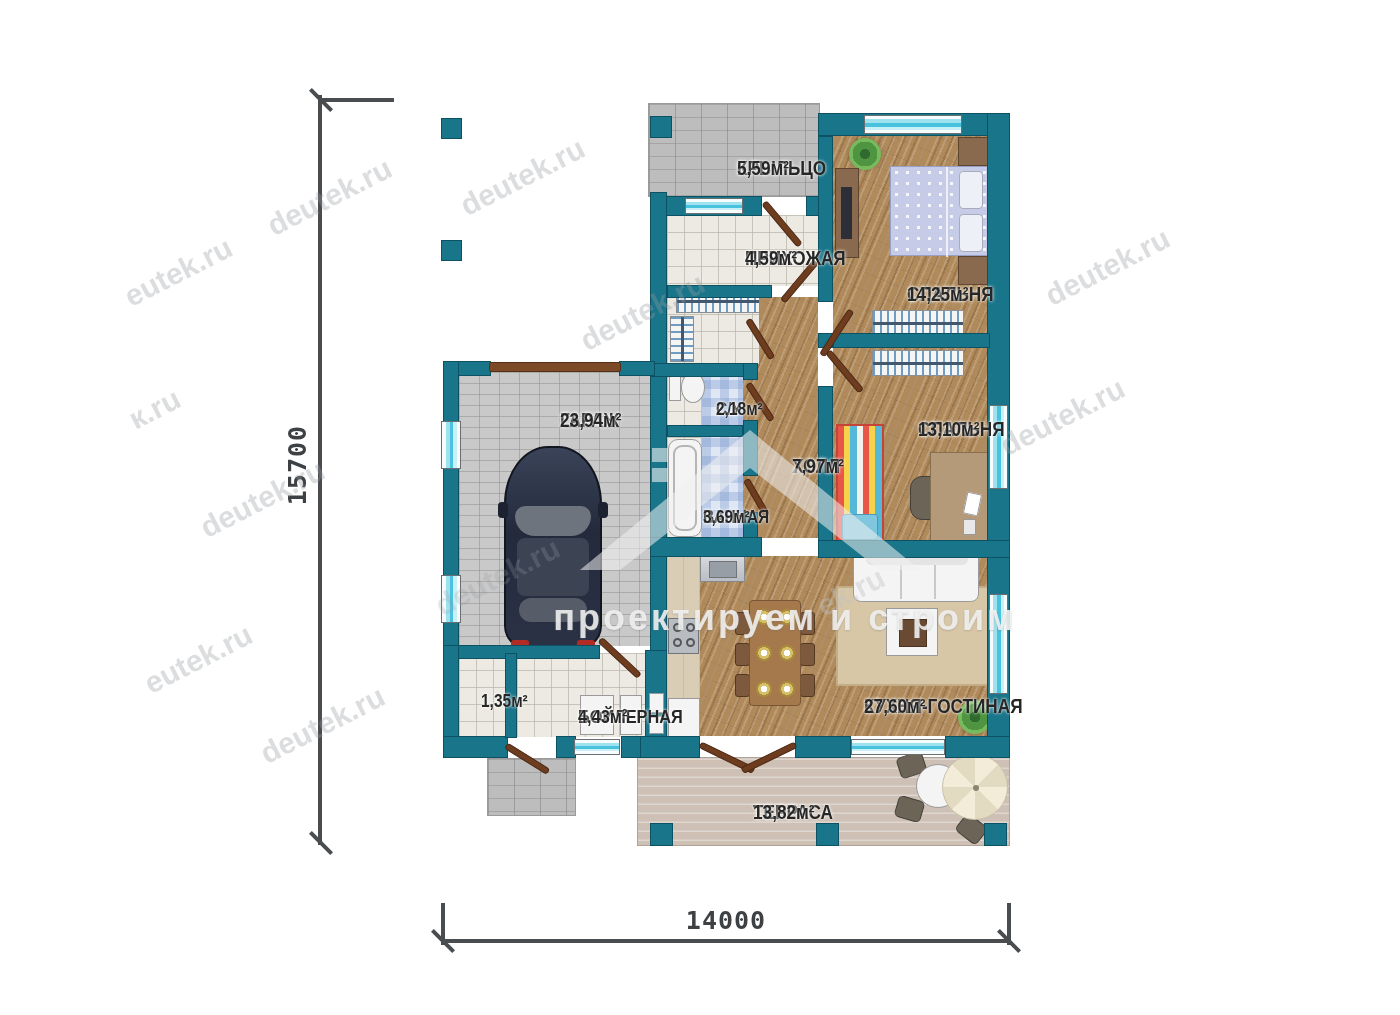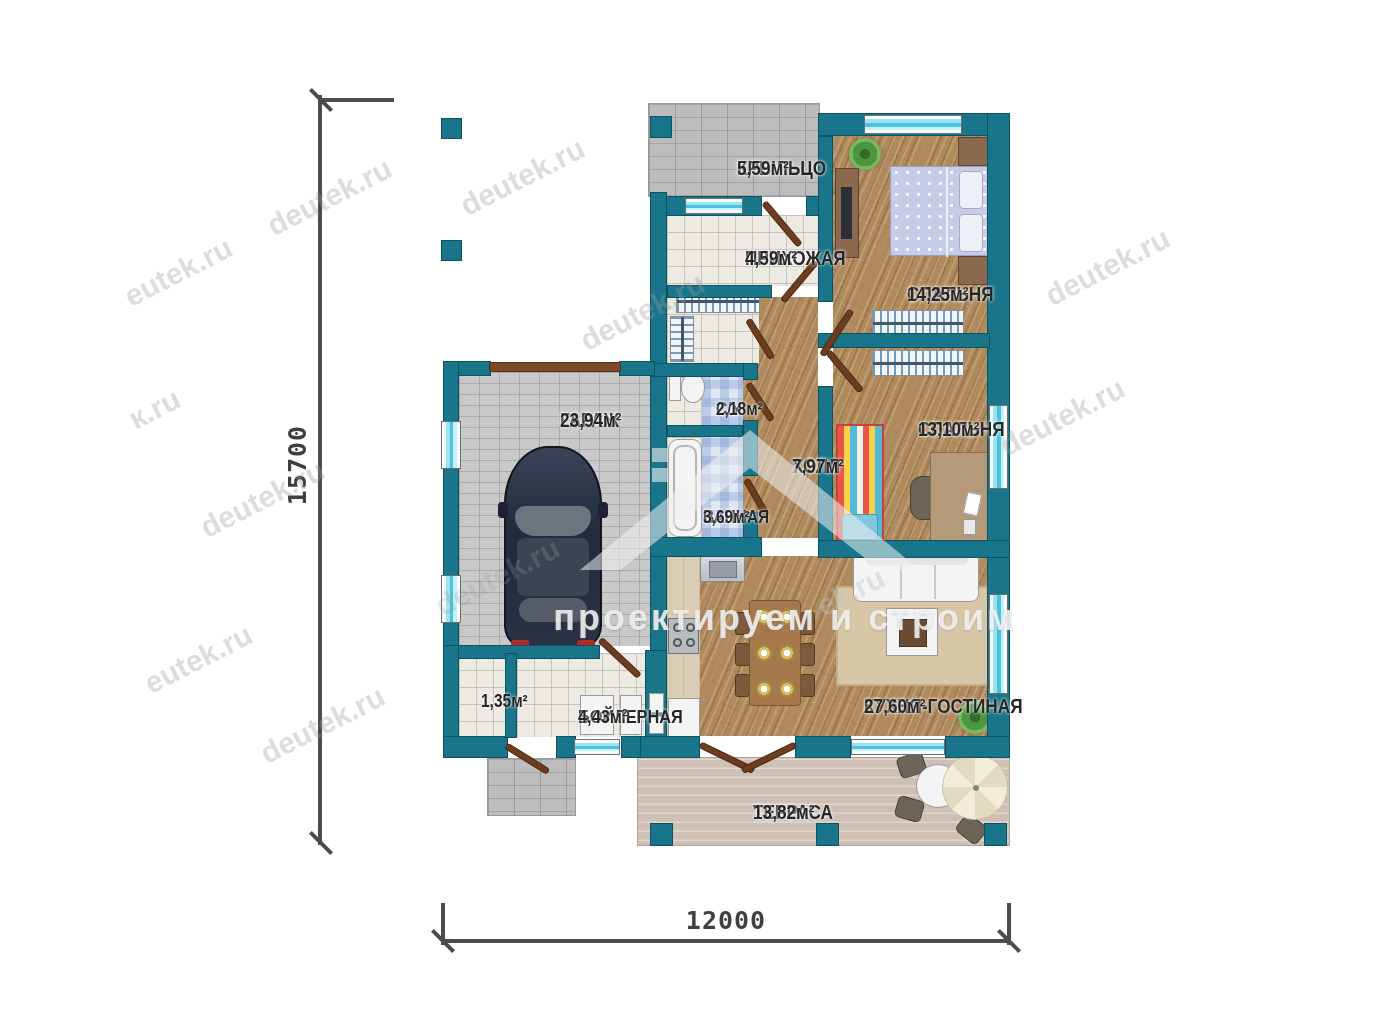--- a/index.html
+++ b/index.html
@@ -313,21 +313,21 @@
   <div class="dim" style="left:318px;top:95px;width:4px;height:750px"></div>
   <div class="dim" style="left:320px;top:98px;width:74px;height:4px"></div>
   <div class="slash" style="left:306px;top:98px"></div>
   <div class="slash" style="left:306px;top:841px"></div>
   <div class="dim-label" style="left:297px;top:465px;transform:translate(-50%,-50%) rotate(-90deg)">15700</div>
   <div class="dim" style="left:441px;top:939px;width:570px;height:4px"></div>
   <div class="dim" style="left:441px;top:903px;width:4px;height:42px"></div>
   <div class="dim" style="left:1007px;top:903px;width:4px;height:42px"></div>
   <div class="slash" style="left:428px;top:939px"></div>
   <div class="slash" style="left:994px;top:939px"></div>
-  <div class="dim-label" style="left:726px;top:920px;transform:translate(-50%,-50%)">12000</div>
+  <div class="dim-label" style="left:726px;top:920px;transform:translate(-50%,-50%)">14000</div>
 
   <div class="wall" style="left:441px;top:118px;width:21px;height:21px"></div>
   <div class="wall" style="left:441px;top:240px;width:21px;height:21px"></div>
 
   <span class="wm" style="left:120px;top:255px">eutek.ru</span>
   <span class="wm" style="left:262px;top:180px">deutek.ru</span>
   <span class="wm" style="left:455px;top:160px">deutek.ru</span>
   <span class="wm" style="left:575px;top:295px">deutek.ru</span>
   <span class="wm" style="left:1040px;top:250px">deutek.ru</span>
   <span class="wm" style="left:995px;top:400px">deutek.ru</span>

